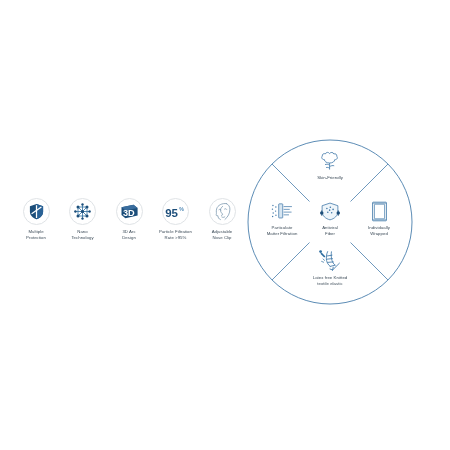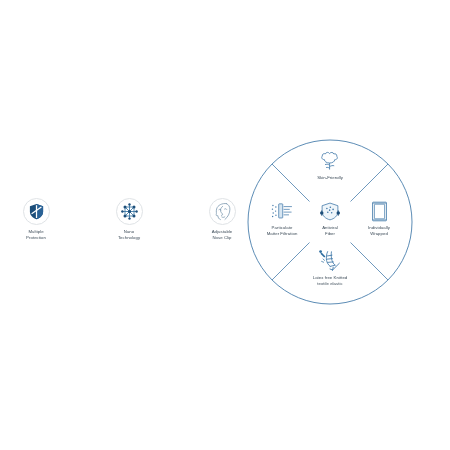--- a/index.html
+++ b/index.html
@@ -147,21 +147,46 @@
             <circle cx="1.4" cy="8.5" r="1.2"></circle>
             <circle cx="15.6" cy="8.5" r="1.2"></circle>
           </g>
         </svg>
       </span>
     </div>
     <div class="feature-label">Nano
 Technology</div>
   </div>
 
-
+  <div class="feature-item">
+    <div class="feature-badge">
+      <span>
+        <svg width="19" height="15" viewBox="0 0 19 15">
+          <path d="M1.5 3.2 L13.5 0.8 L17.6 4.0 L17.6 11.4 L5.4 14.2 L1.5 11.0 Z" fill="#1c4e7a"></path>
+          <path d="M13.5 0.8 L17.6 4.0 L5.4 6.6 L1.5 3.2 Z" fill="#3a6d9e"></path>
+          <text x="3.0" y="12.1" font-family="'Liberation Sans',sans-serif" font-size="9.2" font-weight="bold" fill="#ffffff">3D</text>
+        </svg>
+      </span>
+    </div>
+    <div class="feature-label">3D Arc
+Design</div>
+  </div>
+
+  <div class="feature-item">
+    <div class="feature-badge">
+      <span>
+        <svg width="21" height="14" viewBox="0 0 21 14">
+          <text x="0.2" y="11.6" font-family="'Liberation Sans',sans-serif" font-size="11.5" font-weight="bold" fill="#1c4e7a">95</text>
+          <text x="14.2" y="6.4" font-family="'Liberation Sans',sans-serif" font-size="5.2" font-weight="bold" fill="#4f88b5">%</text>
+        </svg>
+      </span>
+    </div>
+    <div class="feature-label">Particle Filtration
+Rate &gt;95%</div>
+  </div>
 
   <div class="feature-item">
     <div class="feature-badge">
       <span>
         <svg width="19" height="19" viewBox="0 0 19 19">
           <g stroke="#6d8ca6" stroke-width="0.7" fill="none" stroke-linecap="round" stroke-linejoin="round">
             <path d="M13.4 1.6 C9.0 1.0 4.6 3.2 3.6 7.0 C2.9 9.6 3.8 11.3 3.2 12.6 C2.8 13.5 3.9 13.9 4.9 13.7 C5.0 15.3 5.6 17.0 7.4 17.6"></path>
             <path d="M13.4 1.6 C15.6 2.6 16.9 4.6 16.9 7.2 C16.9 11.2 15.0 15.0 12.0 17.4"></path>
             <path d="M9.6 4.4 C8.0 5.6 7.2 7.4 7.6 9.2 C7.9 10.4 8.8 11.0 9.4 11.9 C9.9 12.7 9.4 13.4 8.4 13.4"></path>
             <path d="M6.0 7.6 C6.7 7.1 7.6 7.2 8.0 7.9"></path>

